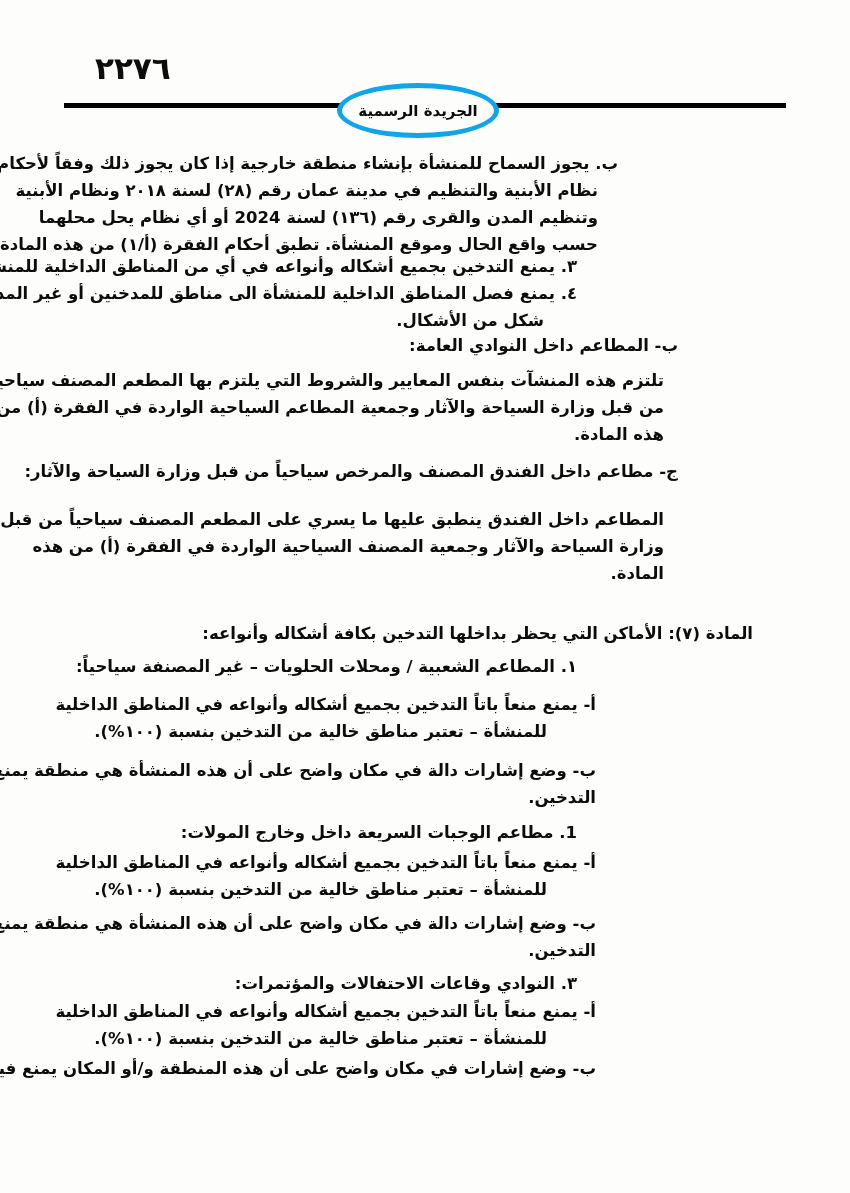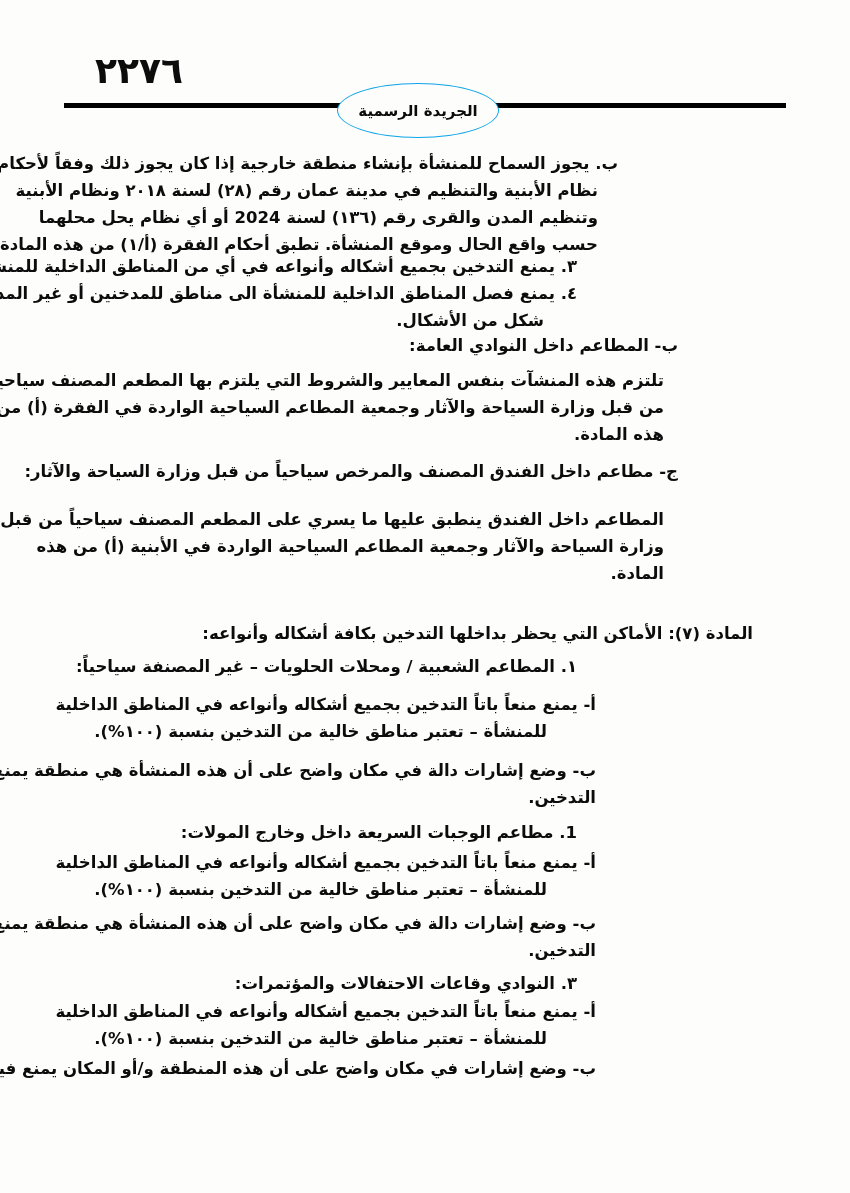--- a/index.html
+++ b/index.html
@@ -10,30 +10,30 @@
     color:#0c0c0c;
     direction:rtl;
     font-family:"DejaVu Sans", sans-serif;
     font-weight:bold;
     font-size:16.5px;
     overflow:hidden;
   }
   
   .pageno {
     position:absolute; top:50px; left:95px;
-    font-size:36px; letter-spacing:5px; direction:ltr;
+    font-size:31px; letter-spacing:5px; direction:ltr;
   }
   .rule {
     position:absolute; top:103px; left:64px;
     width:722px; height:5px; background:#000;
   }
   .oval {
     position:absolute; top:83px; left:337px;
     width:162px; height:55px;
-    background:#fdfdfc; border:1px solid #0ea5e9; border-radius:50%;
+    background:#fdfdfc; border:5px solid #0ea5e9; border-radius:50%;
     display:flex; align-items:center; justify-content:center;
     font-size:15px; box-sizing:border-box;
   }
   
   .bodytext { position:absolute; top:150px; left:0; right:0; }
   .blk { margin:0 0 0 100px; }
   .ln { height:27px; line-height:27px; white-space:nowrap; }
   .j  { text-align:justify; text-align-last:justify; }
   .c  { }
   .ind20 { padding-right:20px; }
@@ -100,21 +100,21 @@
       <div class="ln">تلتزم هذه المنشآت بنفس المعايير والشروط التي يلتزم بها المطعم المصنف سياحياً</div>
       <div class="ln">من قبل وزارة السياحة والآثار وجمعية المطاعم السياحية الواردة في الفقرة (أ) من</div>
       <div class="ln">هذه المادة.</div>
     </div>
 
     <div class="blk headbj mt-hj">
       <div class="ln">ج- مطاعم داخل الفندق المصنف والمرخص سياحياً من قبل وزارة السياحة والآثار:</div>
     </div>
     <div class="blk para mt-p2">
       <div class="ln j">المطاعم داخل الفندق ينطبق عليها ما يسري على المطعم المصنف سياحياً من قبل</div>
-      <div class="ln j">وزارة السياحة والآثار وجمعية المطاعم السياحية الواردة في الأبنية (أ) من هذه</div>
+      <div class="ln j">وزارة السياحة والآثار وجمعية المصنف السياحية الواردة في الفقرة (أ) من هذه</div>
       <div class="ln">المادة.</div>
     </div>
 
     <div class="blk headart mt-art">
       <div class="ln">المادة (٧): الأماكن التي يحظر بداخلها التدخين بكافة أشكاله وأنواعه:</div>
     </div>
 
     <div class="blk numitem mt-it1">
       <div class="ln">١. المطاعم الشعبية / ومحلات الحلويات – غير المصنفة سياحياً:</div>
     </div>

